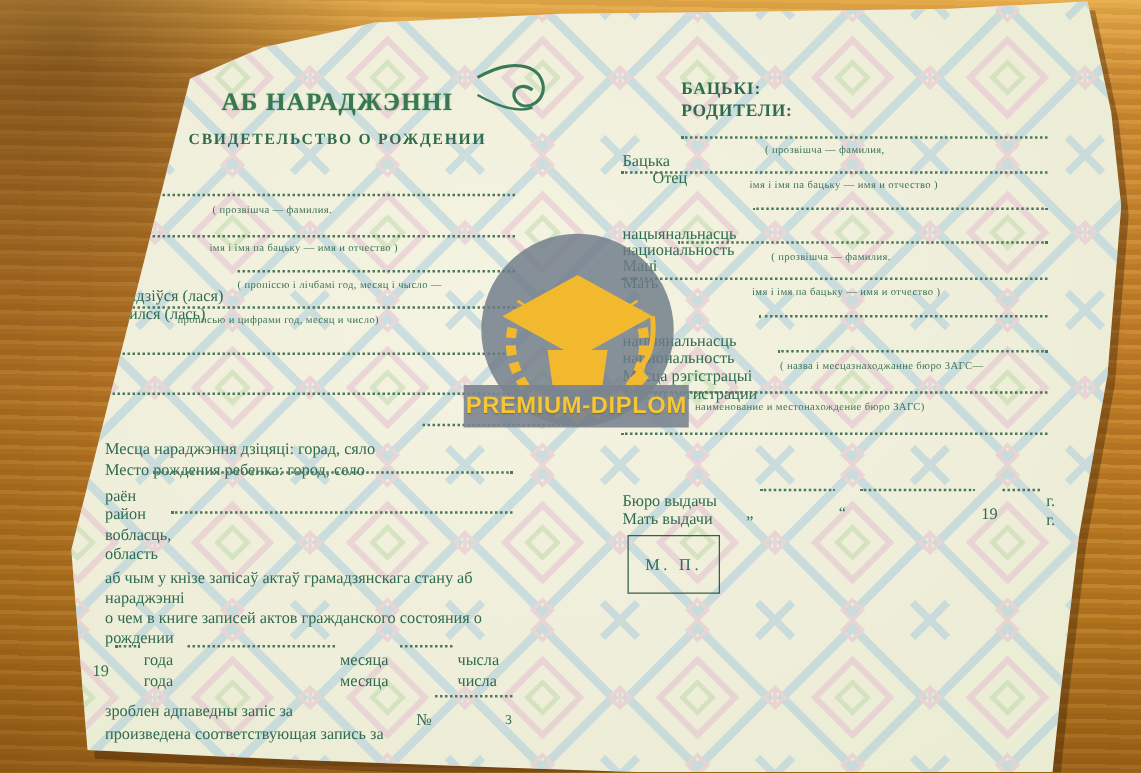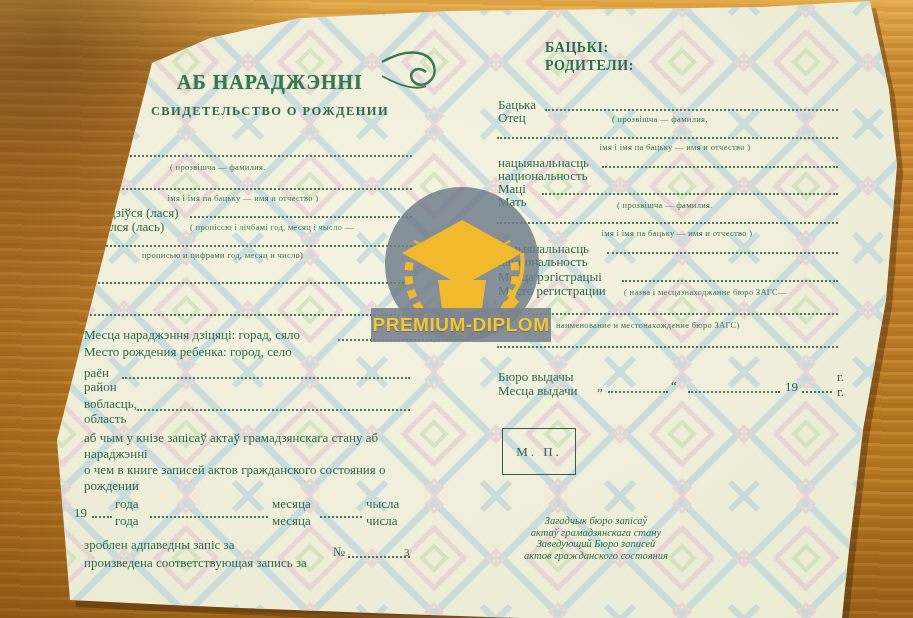--- a/index.html
+++ b/index.html
@@ -14,21 +14,21 @@
       repeating-linear-gradient(181deg, rgba(255,214,130,0.15) 0 3px, rgba(0,0,0,0) 3px 7px, rgba(125,72,16,0.13) 7px 12px),
       linear-gradient(180deg,#d89a3e 0%,#cd8c33 12%,#c07c28 45%,#b4761f 78%,#aa6e1c 100%);
   }
   .paper-shadow{position:absolute;inset:0;
     clip-path:polygon(152px 63px,210px 38px,300px 18px,450px 11px,620px 9px,760px 7px,870px 1px,889px 90px,897px 165px,886px 300px,863px 430px,849px 550px,842px 618px,520px 618px,400px 614px,240px 608px,150px 604px,70px 600px,57px 440px);
     transform:translate(6px,7px);background:rgba(55,28,5,0.38);filter:blur(3px);}
   .paper{position:absolute;inset:0;
     clip-path:polygon(152px 63px,210px 38px,300px 18px,450px 11px,620px 9px,760px 7px,870px 1px,889px 90px,897px 165px,886px 300px,863px 430px,849px 550px,842px 618px,520px 618px,400px 614px,240px 608px,150px 604px,70px 600px,57px 440px);
     background:radial-gradient(ellipse at 45% 40%, #f5f4e2 0%, #efeeda 55%, #e9ecd1 100%);}
   .ornament{position:absolute;left:0;top:0;opacity:.5;}
-  .t{position:absolute;color:#2e6b50;font-size:13px;white-space:nowrap;}
+  .t{position:absolute;color:#2e6b50;font-size:13px;white-space:nowrap;margin-top:24px;}
   .cap{position:absolute;color:#3a7458;font-size:8.5px;letter-spacing:.3px;white-space:nowrap;}
   .dl{position:absolute;height:0;border-bottom:2px dotted #4a7a5c;}
   .wrap2{white-space:normal;line-height:15.5px;}
   .title-line{position:absolute;left:118px;width:304px;text-align:center;color:#37784f;
     font-weight:bold;letter-spacing:1px;text-shadow:0 0 1px #5d9a76;}
   .subtitle{position:absolute;left:118px;width:304px;text-align:center;color:#2f6b4d;
     font-weight:600;font-size:12.5px;letter-spacing:1.4px;}
   .heading{font-size:14px;letter-spacing:.6px;font-weight:600;}
   .mpbox{position:absolute;left:502px;top:428px;width:72px;height:45px;
     border:1.4px solid #33604a;display:flex;align-items:center;justify-content:center;
@@ -122,21 +122,21 @@
     <span class="t" style="left:84px;top:537px;">зроблен адпаведны запіс за</span>
     <span class="t" style="left:333px;top:544px;">№</span>
     <div class="dl" style="left:348px;top:556px;width:62px;"></div>
     <span class="t" style="left:404px;top:546px;font-size:11px;">3</span>
 
     <span class="t heading" style="left:545px;top:40px;">БАЦЬКІ:</span>
     <span class="t heading" style="left:545px;top:58px;">РОДИТЕЛИ:</span>
 
     <span class="t" style="left:498px;top:97px;">Бацька</span>
     <div class="dl" style="left:545px;top:109px;width:293px;"></div>
-    <span class="t" style="left:498px;top:110px;">Отец</span>
+    <span class="t" style="left:522px;top:110px;">Отец</span>
     <span class="cap" style="left:612px;top:114px;">( прозвішча — фамилия,</span>
 
     <div class="dl" style="left:497px;top:137px;width:341px;"></div>
     <span class="cap" style="left:560px;top:142px;width:230px;text-align:center;">імя і імя па бацьку — имя и отчество )</span>
 
     <span class="t" style="left:498px;top:155px;">нацыянальнасць</span>
     <div class="dl" style="left:602px;top:166px;width:236px;"></div>
     <span class="t" style="left:498px;top:168px;">национальность</span>
 
     <span class="t" style="left:498px;top:181px;">Маці</span>
@@ -155,40 +155,34 @@
     <div class="dl" style="left:622px;top:280px;width:216px;"></div>
     <span class="t" style="left:498px;top:283px;">Место регистрации</span>
     <span class="cap" style="left:624px;top:287px;">( назва і месцазнаходжанне бюро ЗАГС—</span>
 
     <div class="dl" style="left:497px;top:313px;width:341px;"></div>
     <span class="cap" style="left:556px;top:320px;">наименование и местонахождение бюро ЗАГС)</span>
 
     <div class="dl" style="left:497px;top:346px;width:341px;"></div>
 
     <span class="t" style="left:498px;top:369px;">Бюро выдачы</span>
-    <span class="t" style="left:498px;top:383px;">Месца выдачи</span>
+    <span class="t" style="left:498px;top:383px;">Мать выдачи</span>
     <span class="t" style="left:597px;top:378px;">„</span>
     <div class="dl" style="left:608px;top:391px;width:60px;"></div>
     <span class="t" style="left:671px;top:378px;">“</span>
     <div class="dl" style="left:688px;top:391px;width:92px;"></div>
     <span class="t" style="left:785px;top:379px;">19</span>
     <div class="dl" style="left:802px;top:391px;width:30px;"></div>
     <span class="t" style="left:837px;top:369px;">г.</span>
     <span class="t" style="left:837px;top:384px;">г.</span>
 
     <div class="mpbox">
       <span>М. П.</span>
     </div>
 
-    <div class="sig">
-      <div>Загадчык бюро запісаў</div>
-      <div>актаў грамадзянскага стану</div>
-      <div>Заведующий Бюро записей</div>
-      <div>актов гражданского состояния</div>
-    </div>
 
     <svg class="wm" width="160" height="160" viewBox="0 0 160 160">
       <circle cx="80" cy="80" r="77" fill="#6e7a87" opacity="0.82"></circle>
       <path d="M48,136 A60,60 0 0 1 36,58" stroke="#f2b92f" stroke-width="8" stroke-dasharray="8 6" fill="none"></path>
       <path d="M112,136 A60,60 0 0 0 124,58" stroke="#f2b92f" stroke-width="8" stroke-dasharray="8 6" fill="none"></path>
       <path d="M46,130 l13,8 l-13,8 M62,136 l11,7 l-11,7 M114,130 l-13,8 l13,8 M98,136 l-11,7 l11,7" stroke="#f2b92f" stroke-width="4" fill="none"></path>
       <path d="M80,140 l8,8 l-8,8 l-8,-8 Z" fill="#f2b92f"></path>
       <path d="M80,36 L140,69 L80,102 L20,69 Z" fill="#f2b92f"></path>
       <path d="M56,96 L104,96 L100,124 Q80,132 60,124 Z" fill="#f2b92f"></path>
       <path d="M140,69 C142,88 138,102 130,110" stroke="#f2b92f" stroke-width="4" fill="none"></path>

